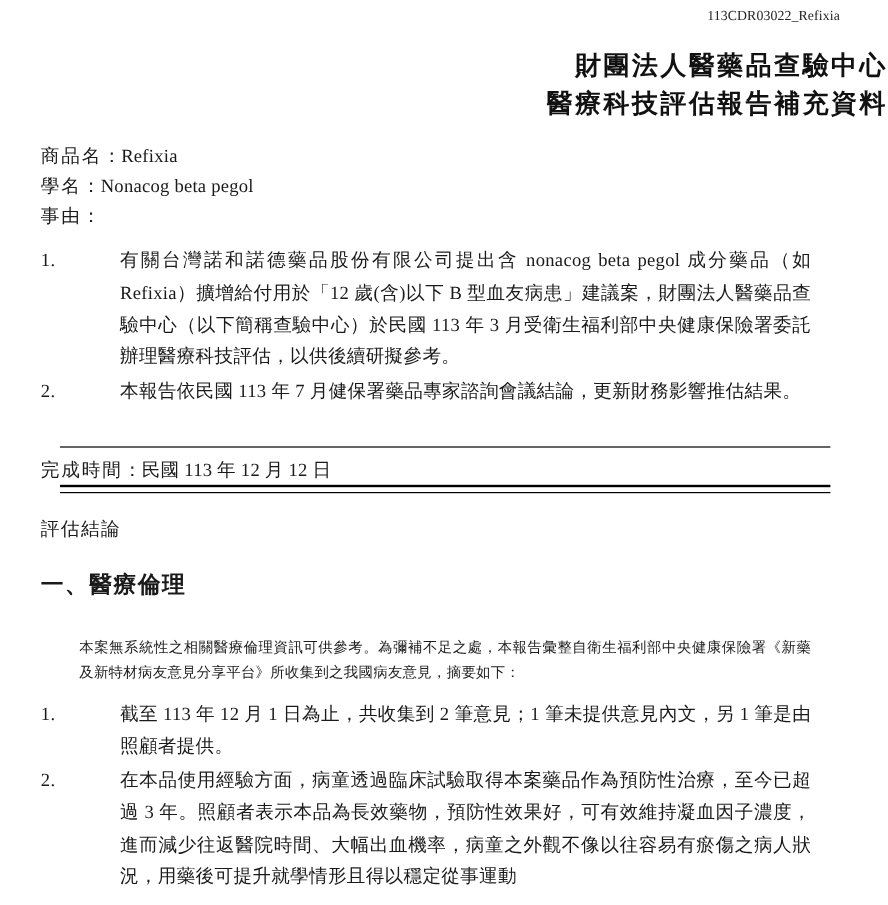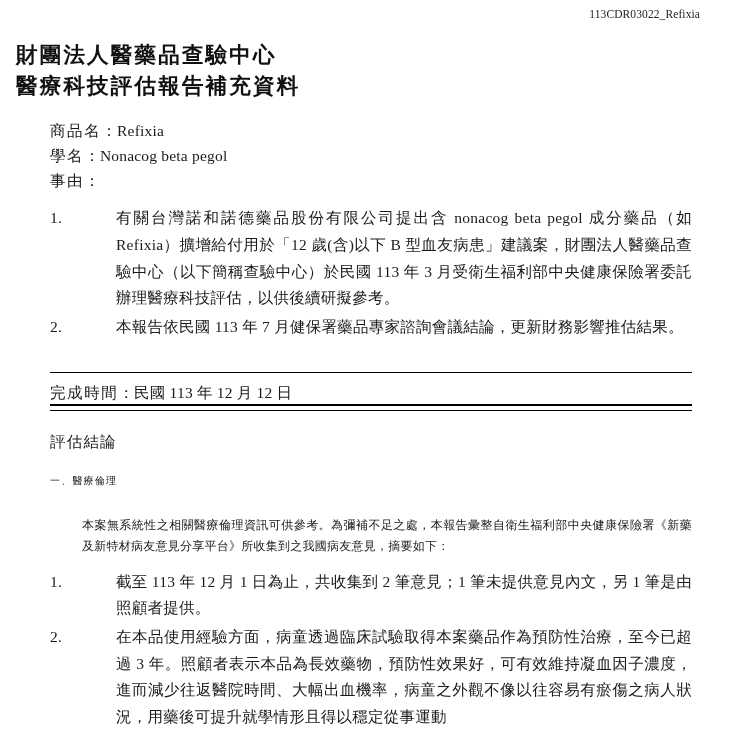--- a/index.html
+++ b/index.html
@@ -31,35 +31,35 @@
     right: 40px;
     font-size: 11.5px;
     letter-spacing: .1px;
     color: #222;
     white-space: nowrap;
   }
 
   
   .title-block {
     padding-top: 40px;
-    text-align: left;
+    text-align: right;
     padding-left: 16px;
   }
   .doc-title-line {
     font-size: 21.5px;
     font-weight: 700;
     letter-spacing: 2.2px;
     line-height: 1.42;
     color: #111;
   }
 
   
   .body-wrap {
     position: absolute;
-    left: 50px;
+    left: 34px;
     top: 0;
     width: 642px;
   }
 
   .field-line {
     font-size: 15.5px;
     line-height: 1.62;
     letter-spacing: .2px;
     white-space: nowrap;
   }
@@ -95,24 +95,24 @@
     border-bottom: 1px solid #000;
     margin: 0;
   }
 
   .section-head {
     font-size: 15.5px;
     letter-spacing: 1.2px;
     line-height: 1.6;
   }
   .section-num {
-    font-size: 10px;
+    font-size: 19px;
     letter-spacing: 1.2px;
     line-height: 1.6;
-    font-weight: 400;
+    font-weight: 700;
   }
 
   .para-indent {
     font-size: 12px;
     line-height: 1.74;
     letter-spacing: .25px;
     text-align: justify;
     margin-left: 32px;
   }
 

